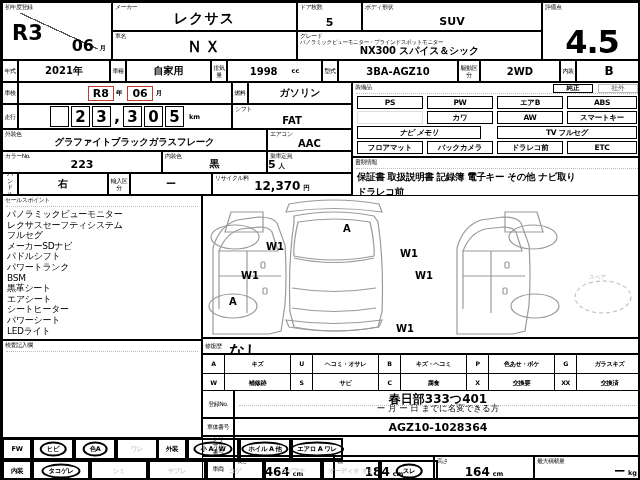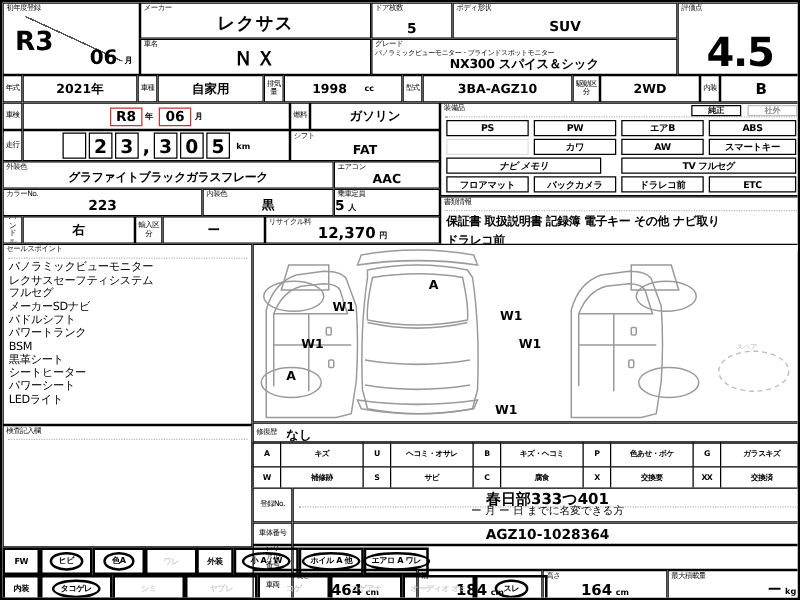--- a/index.html
+++ b/index.html
@@ -238,20 +238,21 @@
     <div class="dashline" style="left:3px;right:3px;top:10px;"></div>
     <div id="sales-list" class="spt" style="position:absolute;left:4px;top:13px;right:2px;">
         <div>パノラミックビューモニター</div>
         <div>レクサスセーフティシステム</div>
         <div>フルセグ</div>
         <div>メーカーSDナビ</div>
         <div>パドルシフト</div>
         <div>パワートランク</div>
         <div>BSM</div>
         <div>黒革シート</div>
+        <div>エアシート</div>
         <div>シートヒーター</div>
         <div>パワーシート</div>
         <div>LEDライト</div>
       </div>
   </div>
 
   <div class="cell" style="left:0;top:338px;width:200px;height:98px;">
     <span class="lbl">検査記入欄</span>
     <div class="dashline" style="left:3px;right:3px;top:10px;"></div>
     <div style="position:absolute;left:4px;top:13px;font-size:9px;"></div>
@@ -301,21 +302,21 @@
         <span class="markA" style="left: 140px; top: 27px;">A</span>
         <span class="markW" style="left: 197px; top: 52px;">W1</span>
         <span class="markW" style="left: 212px; top: 74px;">W1</span>
         <span class="markW" style="left: 193px; top: 127px;">W1</span>
       </div>
     <span style="position:absolute;left:386px;top:78px;font-size:5.5px;color:#b5b5b5;">スペア</span>
   </div>
 
   <div class="cell" style="left:200px;top:336px;width:440px;height:16px;">
     <span class="lbl" style="top:4px;">修復歴</span>
-    <span style="position:absolute;left:26px;top:2px;font-size:10px;font-weight:bold;text-align:right;">なし</span>
+    <span style="position:absolute;left:26px;top:2px;font-size:16px;font-weight:bold;text-align:right;">なし</span>
   </div>
 
   <table class="legend" style="left:200px;top:352px;width:440px;">
     <colgroup>
       <col style="width:22px">
         <col style="width:66px">
       <col style="width:22px">
         <col style="width:66px">
       <col style="width:22px">
         <col style="width:66px">

